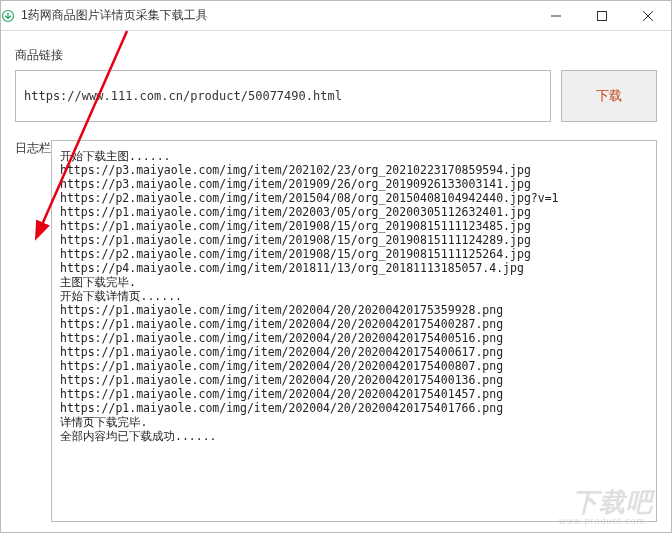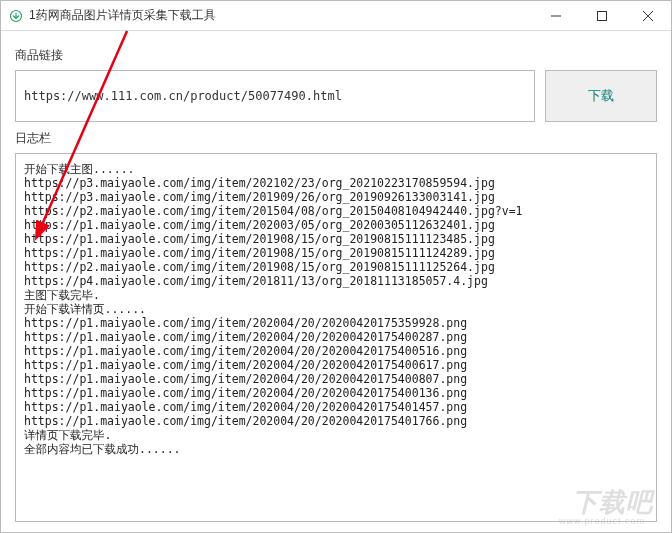--- a/index.html
+++ b/index.html
@@ -1,29 +1,29 @@
 <!DOCTYPE html>
 <html><head>
 <meta charset="utf-8">
 <style>
 * { box-sizing: border-box; margin: 0; padding: 0; }
 body { font-family: "Microsoft YaHei", Arial, sans-serif; background: #f0f0f0; width: 672px; height: 533px; overflow: hidden; position: relative; }
 .window { width: 672px; height: 533px; background: #fff; border: 1px solid #bbb; display: flex; flex-direction: column; }
-.titlebar { height: 30px; background: #fff; border-bottom: 1px solid #ddd; display: flex; align-items: center; justify-content: space-between; padding-left: 8px; }
+.titlebar { height: 30px; background: #fff; border-bottom: 1px solid #ddd; display: flex; align-items: center; justify-content: space-between; }
 .title-left { display: flex; align-items: center; gap: 6px; font-size: 12px; color: #333; }
 .title-icon svg { display: block; }
 .win-controls { display: flex; height: 100%; }
 .win-btn { width: 46px; height: 100%; display: flex; align-items: center; justify-content: center; cursor: pointer; }
 .win-btn svg { display: block; }
 .content { flex: 1; padding: 16px 14px 10px 14px; display: flex; flex-direction: column; position: relative; }
 .section-label { font-size: 12px; color: #333; margin-bottom: 6px; }
 .url-row { display: flex; gap: 10px; align-items: stretch; }
 .url-input { flex: 1; border: 1px solid #bbb; padding: 18px 8px; font-size: 12px; font-family: "SimSun","Consolas",monospace; color: #333; background: #fff; }
-.download-btn { width: 112px; border: 1px solid #bbb; background: #efefef; font-size: 13px; color: #0f766e; cursor: pointer; display: flex; align-items: center; justify-content: center; }
-.log-section { margin-top: 8px; flex: 1; display: flex; flex-direction: column; }
+.download-btn { width: 96px; border: 1px solid #bbb; background: #efefef; font-size: 13px; color: #c2410c; cursor: pointer; display: flex; align-items: center; justify-content: center; }
+.log-section { margin-top: 18px; flex: 1; display: flex; flex-direction: row; }
 .log-box { flex: 1; border: 1px solid #bbb; background: #fff; padding: 8px 6px 8px 8px; overflow: auto; }
 .log-box pre { font-family: "SimSun","NSimSun",monospace; font-size: 11.5px; line-height: 1.22; color: #222; white-space: pre; }
 .arrow { position: absolute; left: 28px; top: -2px; pointer-events: none; z-index: 5; }
 .watermark { position: absolute; right: 18px; bottom: 12px; font-size: 26px; font-weight: bold; color: rgba(140,140,140,0.28); font-style: italic; letter-spacing: 1px; font-family: Liberation Sans, sans-serif; pointer-events: none; }
 .watermark-sub { position: absolute; right: 26px; bottom: 6px; font-size: 9px; color: rgba(140,140,140,0.3); font-family: Arial,sans-serif; pointer-events: none; letter-spacing: 1px; }
 </style>
 </head>
 <body>
 
 <div class="window">

